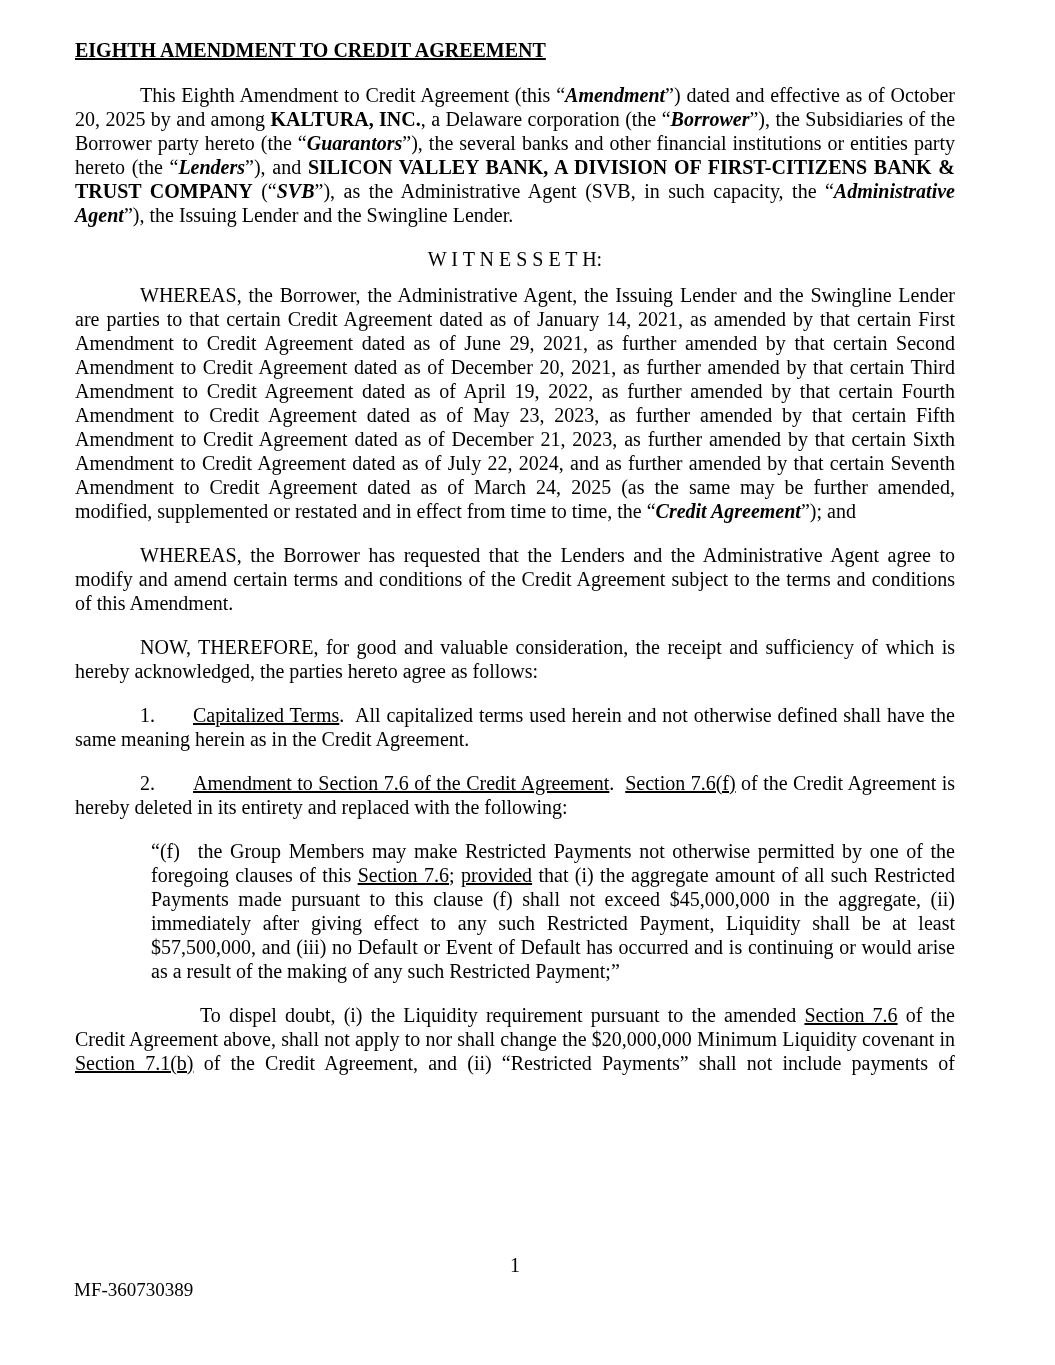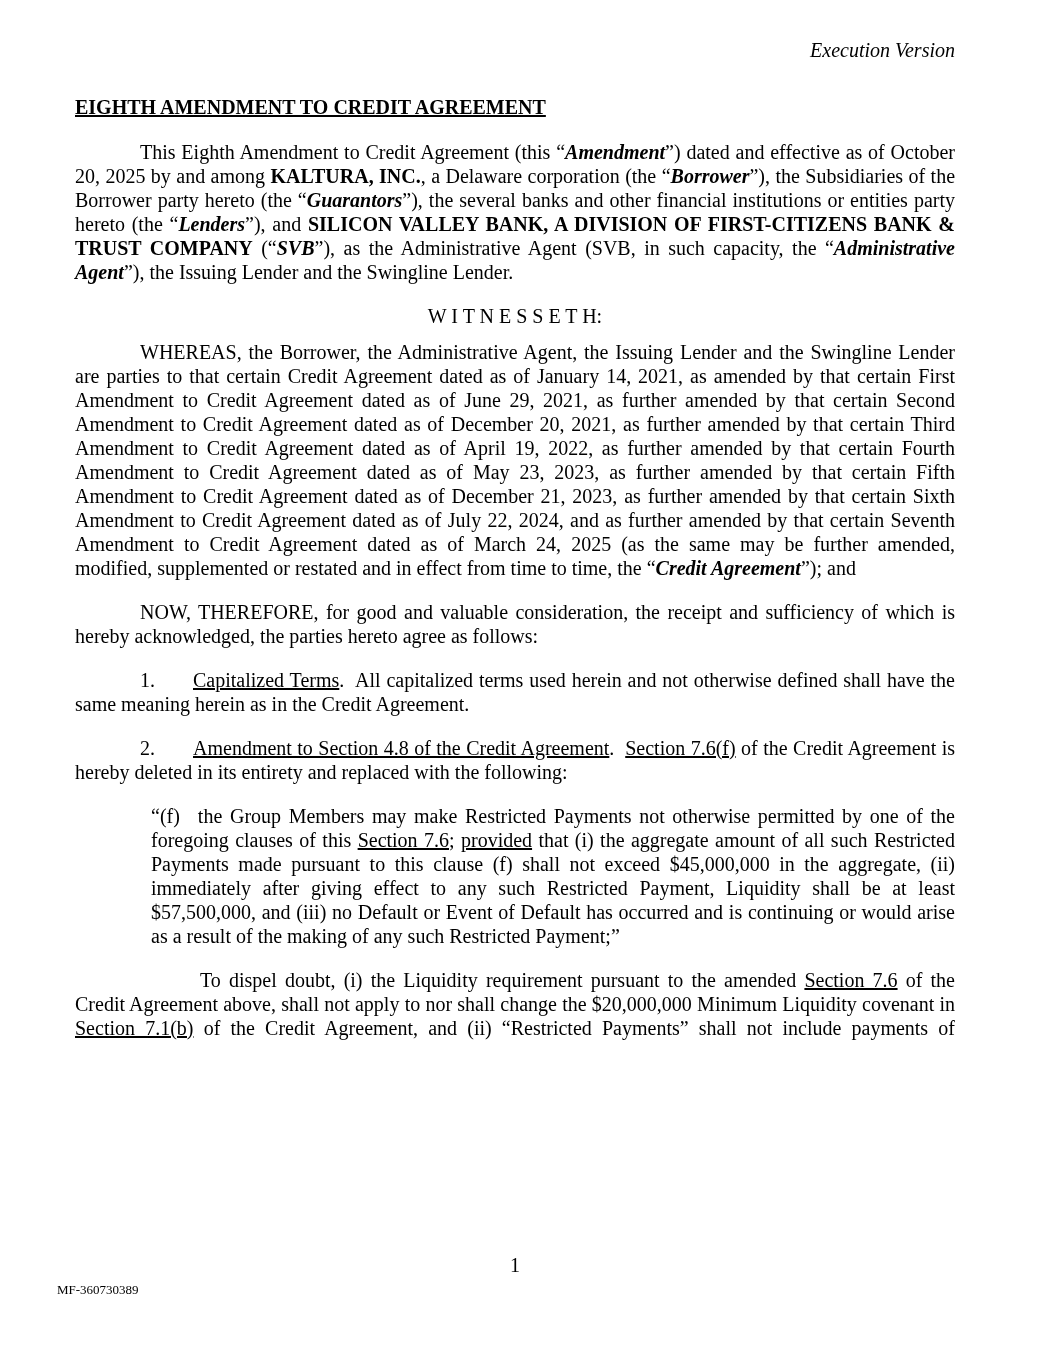--- a/index.html
+++ b/index.html
@@ -47,48 +47,48 @@
   .tab { display: inline-block; }
   .footer-num {
     position: absolute;
     left: 75px;
     right: 100px;
     top: 1253px;
     text-align: center;
   }
   .footer-id {
     position: absolute;
-    left: 57px;
+    left: 74px;
     top: 1278px;
-    font-size: 13px;
+    font-size: 19px;
   }
 </style>
 </head>
 <body>
 
 <div class="page">
 
-  <div class="exec-version">Execution Version</div>
 
   <h1 class="title">
     <span class="title-text">EIGHTH AMENDMENT TO CREDIT AGREEMENT</span>
   </h1>
 
   <p class="para indent1"><span>This Eighth Amendment to Credit Agreement (this “</span><span class="seg-bi">Amendment</span><span>”) dated and effective as of October 20, 2025 by and among </span><span class="seg-b">KALTURA, INC.</span><span>, a Delaware corporation (the “</span><span class="seg-bi">Borrower</span><span>”), the Subsidiaries of the Borrower party hereto (the “</span><span class="seg-bi">Guarantors</span><span>”), the several banks and other financial institutions or entities party hereto (the “</span><span class="seg-bi">Lenders</span><span>”), and </span><span class="seg-b">SILICON VALLEY BANK, A DIVISION OF FIRST-CITIZENS BANK &amp; TRUST COMPANY</span><span> (“</span><span class="seg-bi">SVB</span><span>”), as the Administrative Agent (SVB, in such capacity, the “</span><span class="seg-bi">Administrative Agent</span><span>”), the Issuing Lender and the Swingline Lender.</span></p>
 
   <div class="witnesseth">W I T N E S S E T H:</div>
 
   <p class="para indent1"><span>WHEREAS, the Borrower, the Administrative Agent, the Issuing Lender and the Swingline Lender are parties to that certain Credit Agreement dated as of January 14, 2021, as amended by that certain First Amendment to Credit Agreement dated as of June 29, 2021, as further amended by that certain Second Amendment to Credit Agreement dated as of December 20, 2021, as further amended by that certain Third Amendment to Credit Agreement dated as of April 19, 2022, as further amended by that certain Fourth Amendment to Credit Agreement dated as of May 23, 2023, as further amended by that certain Fifth Amendment to Credit Agreement dated as of December 21, 2023, as further amended by that certain Sixth Amendment to Credit Agreement dated as of July 22, 2024, and as further amended by that certain Seventh Amendment to Credit Agreement dated as of March 24, 2025 (as the same may be further amended, modified, supplemented or restated and in effect from time to time, the “</span><span class="seg-bi">Credit Agreement</span><span>”); and</span></p>
 
+  <p class="para indent1"><span>WHEREAS, the Borrower has requested that the Lenders and the Administrative Agent agree to modify and amend certain terms and conditions of the Credit Agreement subject to the terms and conditions of this Amendment.</span></p>
 
   <p class="para indent1"><span>NOW, THEREFORE, for good and valuable consideration, the receipt and sufficiency of which is hereby acknowledged, the parties hereto agree as follows:</span></p>
 
   <p class="para indent1"><span>1.</span><span class="tab" style="width: 38px;"></span><span class="seg-u">Capitalized Terms</span><span>.&nbsp; All capitalized terms used herein and not otherwise defined shall have the same meaning herein as in the Credit Agreement.</span></p>
 
-  <p class="para indent1"><span>2.</span><span class="tab" style="width: 38px;"></span><span class="seg-u">Amendment to Section 4.8 of the Credit Agreement</span><span>.&nbsp; </span><span class="seg-u">Section 7.6(f)</span><span> of the Credit Agreement is hereby deleted in its entirety and replaced with the following:</span></p>
+  <p class="para indent1"><span>2.</span><span class="tab" style="width: 38px;"></span><span class="seg-u">Amendment to Section 7.6 of the Credit Agreement</span><span>.&nbsp; </span><span class="seg-u">Section 7.6(f)</span><span> of the Credit Agreement is hereby deleted in its entirety and replaced with the following:</span></p>
 
   <p class="para quote"><span>“(f)</span><span class="tab" style="width: 18px;"></span><span>the Group Members may make Restricted Payments not otherwise permitted by one of the foregoing clauses of this </span><span class="seg-u">Section 7.6</span><span>; </span><span class="seg-u">provided</span><span> that (i) the aggregate amount of all such Restricted Payments made pursuant to this clause (f) shall not exceed $45,000,000 in the aggregate, (ii) immediately after giving effect to any such Restricted Payment, Liquidity shall be at least $57,500,000, and (iii) no Default or Event of Default has occurred and is continuing or would arise as a result of the making of any such Restricted Payment;”</span></p>
 
   <p class="para indent2 justify-last"><span>To dispel doubt, (i) the Liquidity requirement pursuant to the amended </span><span class="seg-u">Section 7.6</span><span> of the Credit Agreement above, shall not apply to nor shall change the $20,000,000 Minimum Liquidity covenant in </span><span class="seg-u">Section 7.1(b)</span><span> of the Credit Agreement, and (ii) “Restricted Payments” shall not include payments of</span></p>
 
   <div class="footer-num">1</div>
 
   <div class="footer-id">MF-360730389</div>
 
 </div>

